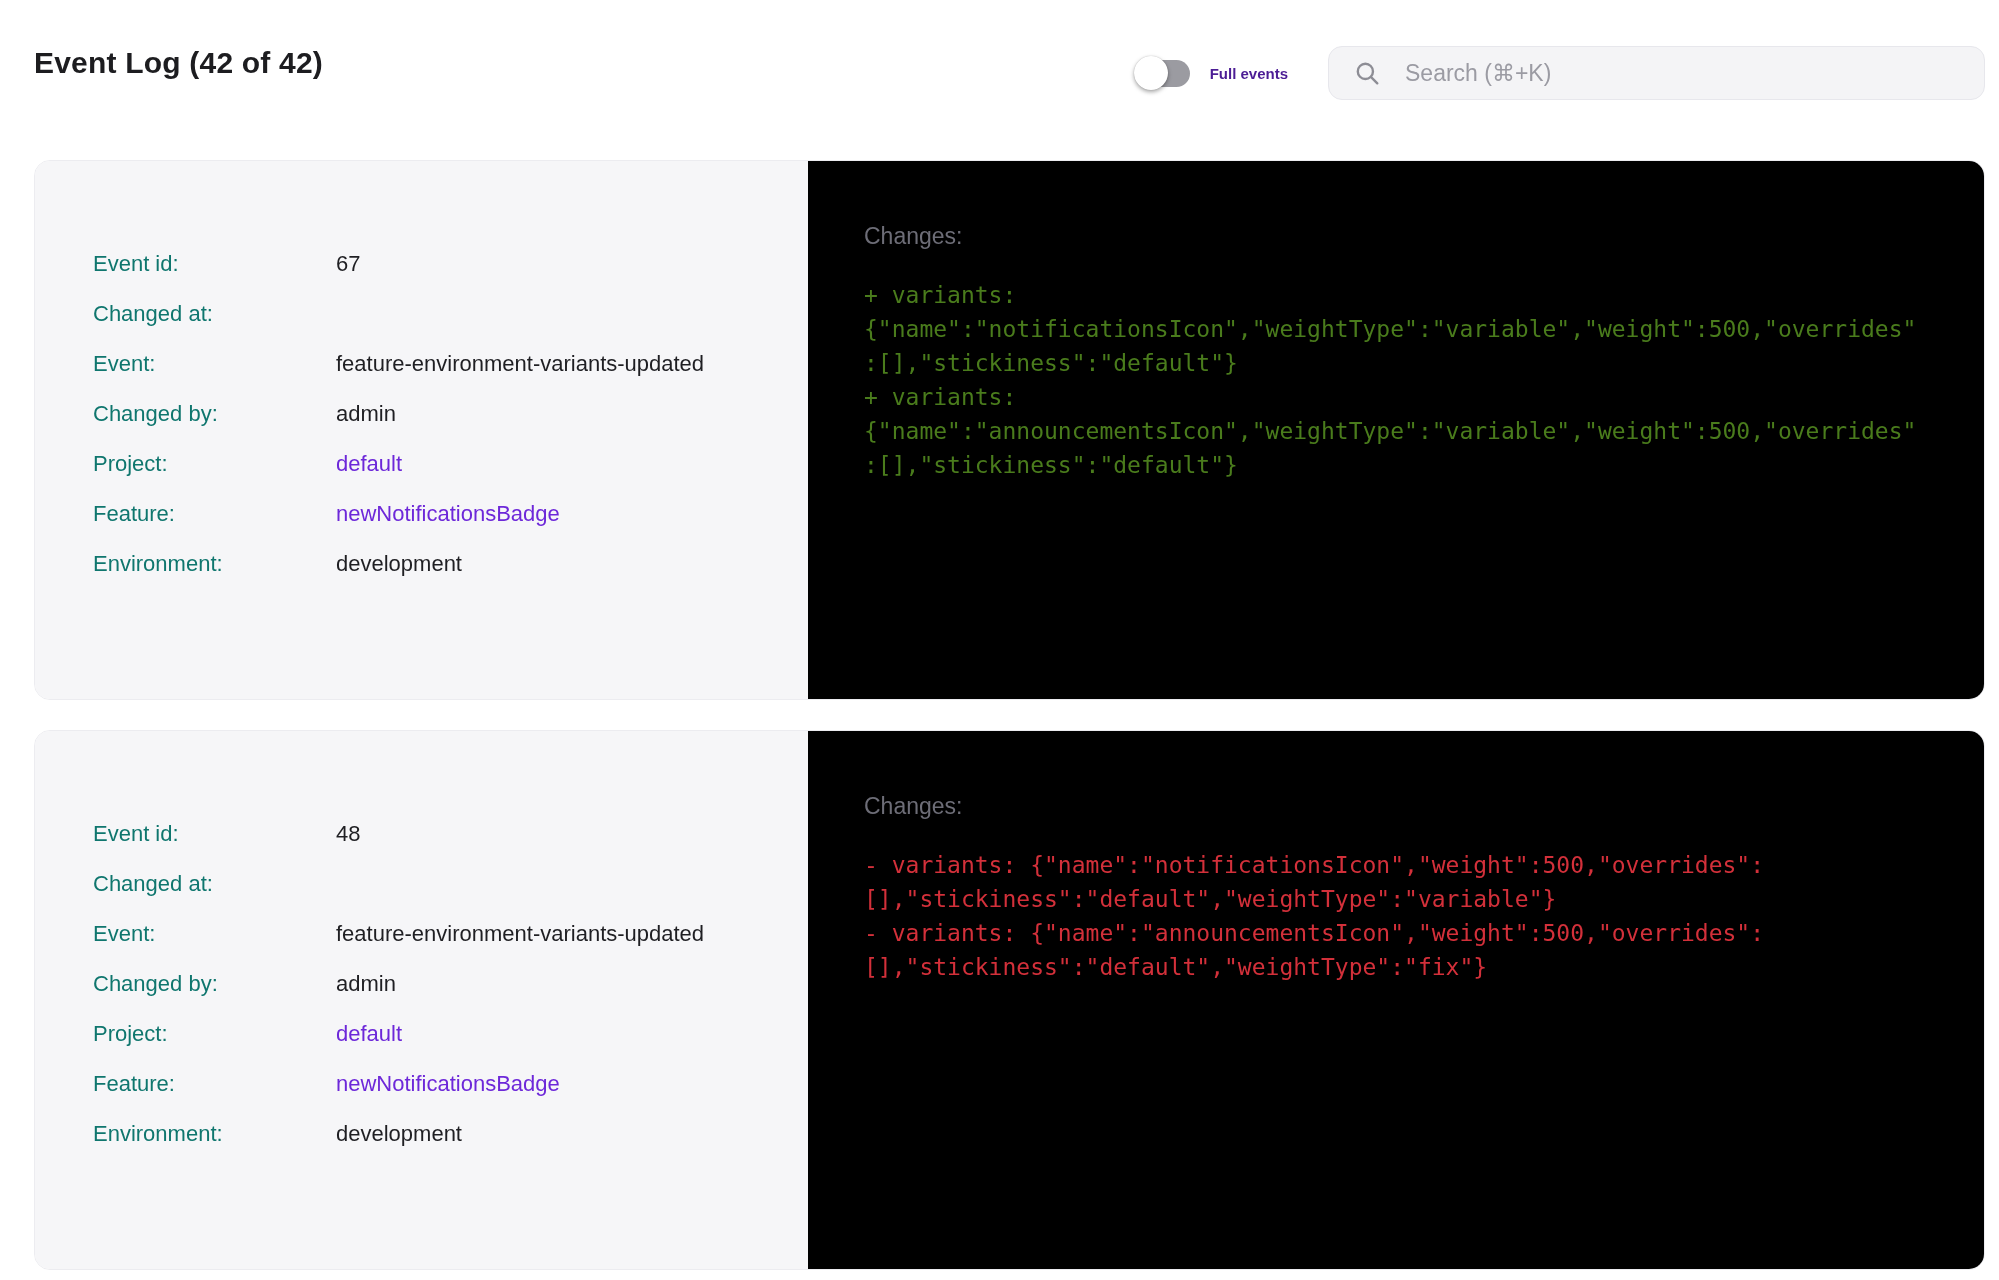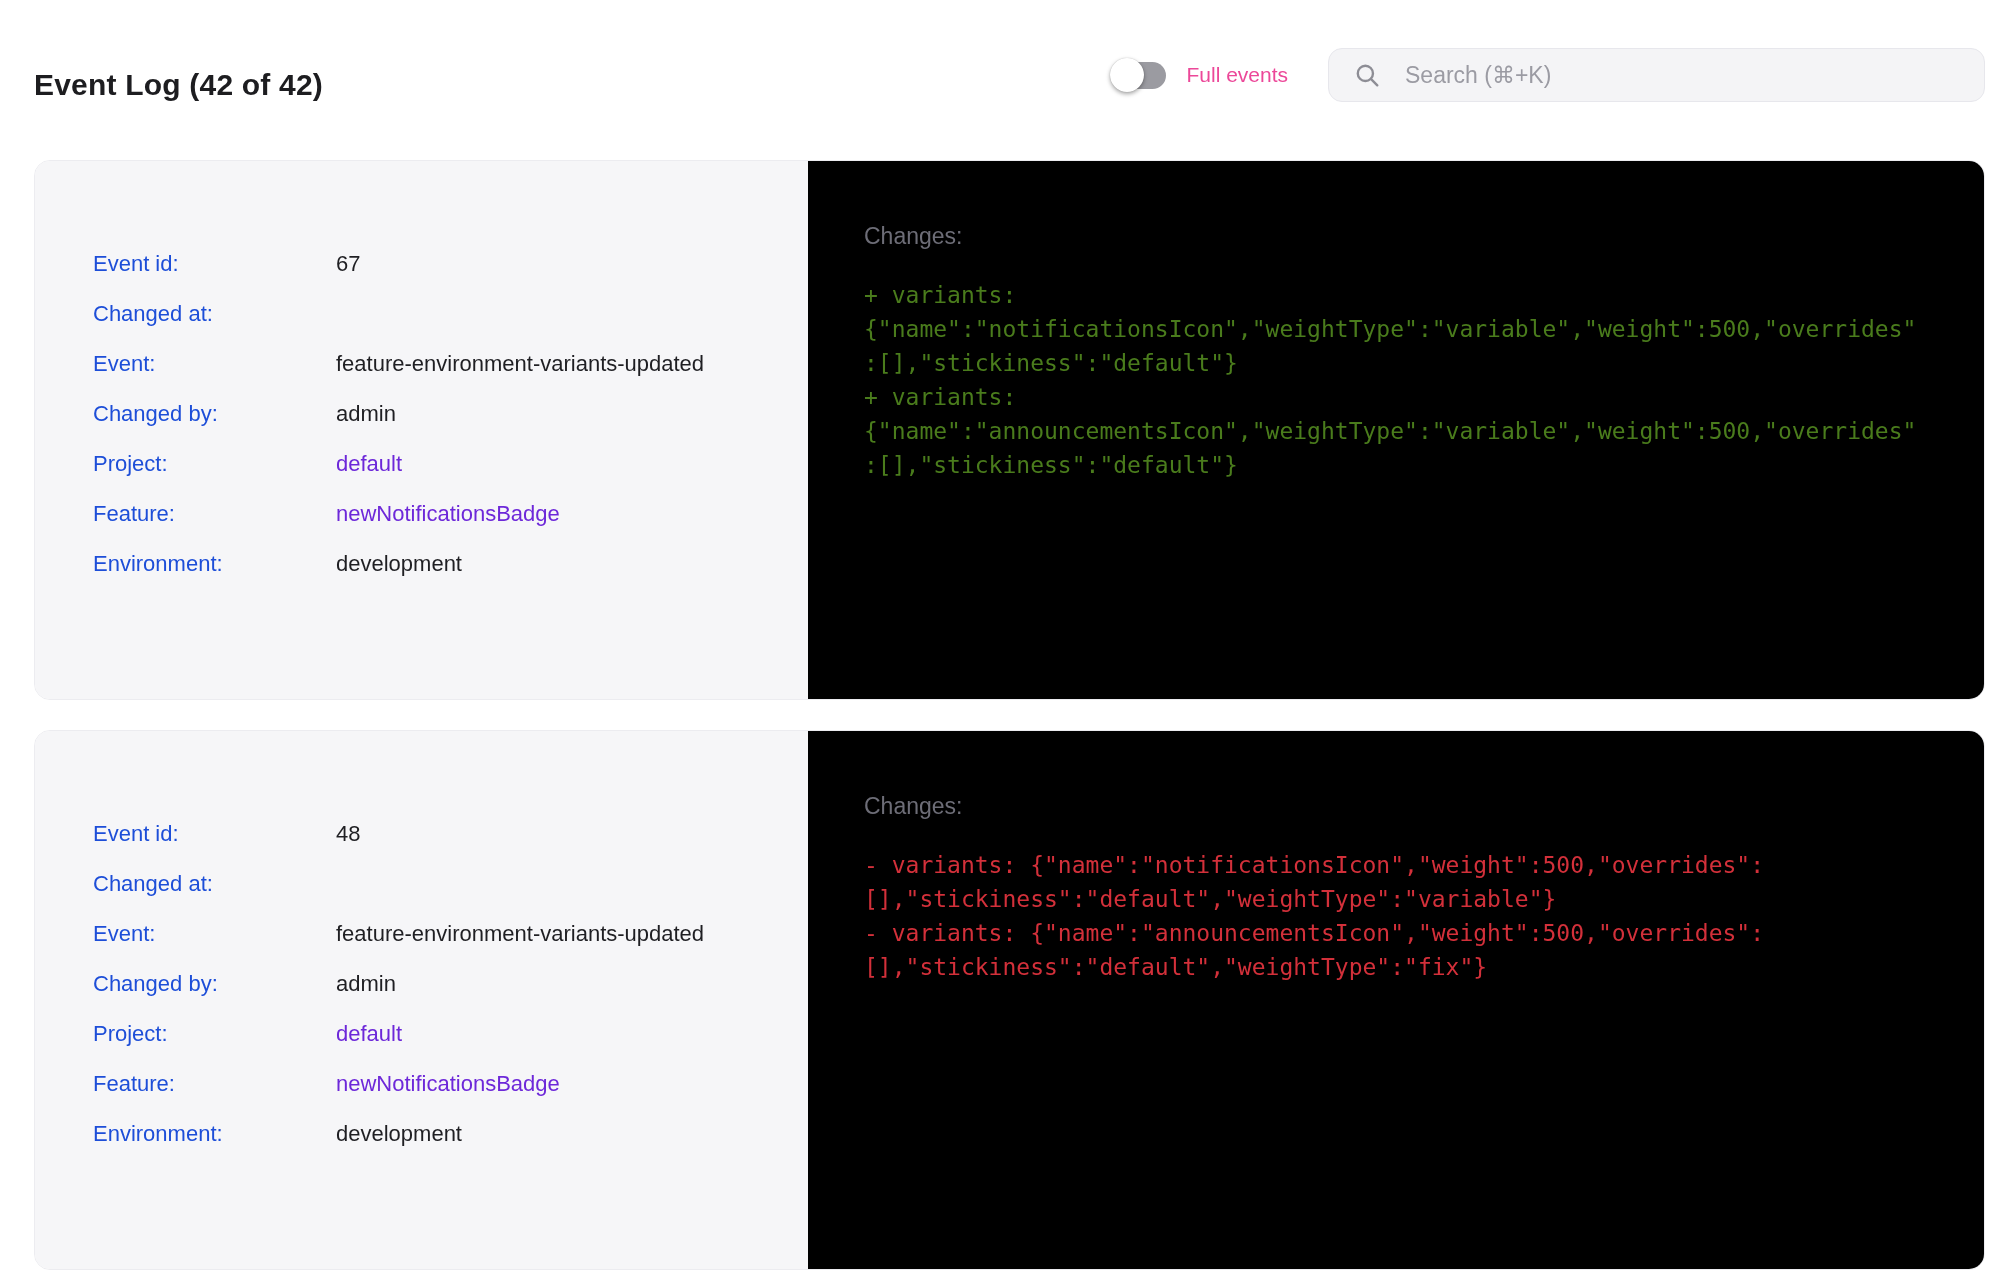--- a/index.html
+++ b/index.html
@@ -11,21 +11,21 @@
     color: #1f1f23;
     overflow: hidden;
   }
   .page {
     padding: 46px 14px 0 34px;
     width: 100%;
   }
   
   .header {
     display: flex;
-    align-items: flex-end;
+    align-items: flex-start;
     height: 56px;
   }
   .page-title {
     font-size: 30px;
     font-weight: 600;
     color: #1d1d20;
     letter-spacing: 0.2px;
   }
   .header-right {
     margin-left: auto;
@@ -50,24 +50,25 @@
   }
   .switch-thumb {
     position: absolute;
     left: 0; top: 0;
     width: 34px; height: 34px;
     border-radius: 50%;
     background: #ffffff;
     box-shadow: 0 2px 4px rgba(0,0,0,0.35), 0 0 1px rgba(0,0,0,0.25);
   }
   .switch-label {
-    font-size: 21px;
-    color: #ec4899;
+    font-size: 15px;
+    color: #4c1d95;
     margin-right: 40px;
     white-space: nowrap;
+    font-weight: bold;
   }
   
   .search-box {
     position: relative;
     width: 657px;
     height: 54px;
     flex: none;
   }
   .search-input {
     width: 100%;
@@ -107,21 +108,21 @@
   }
   .field-row {
     display: flex;
     margin-bottom: 13px;
     font-size: 22px;
     line-height: 37px;
   }
   .field-label {
     width: 243px;
     flex: none;
-    color: #1d4ed8;
+    color: #0f766e;
   }
   .field-value {
     width: 380px;
     color: #1f1f23;
   }
   a.field-link {
     color: #6d28d9;
     cursor: pointer;
   }
   .event-changes {

